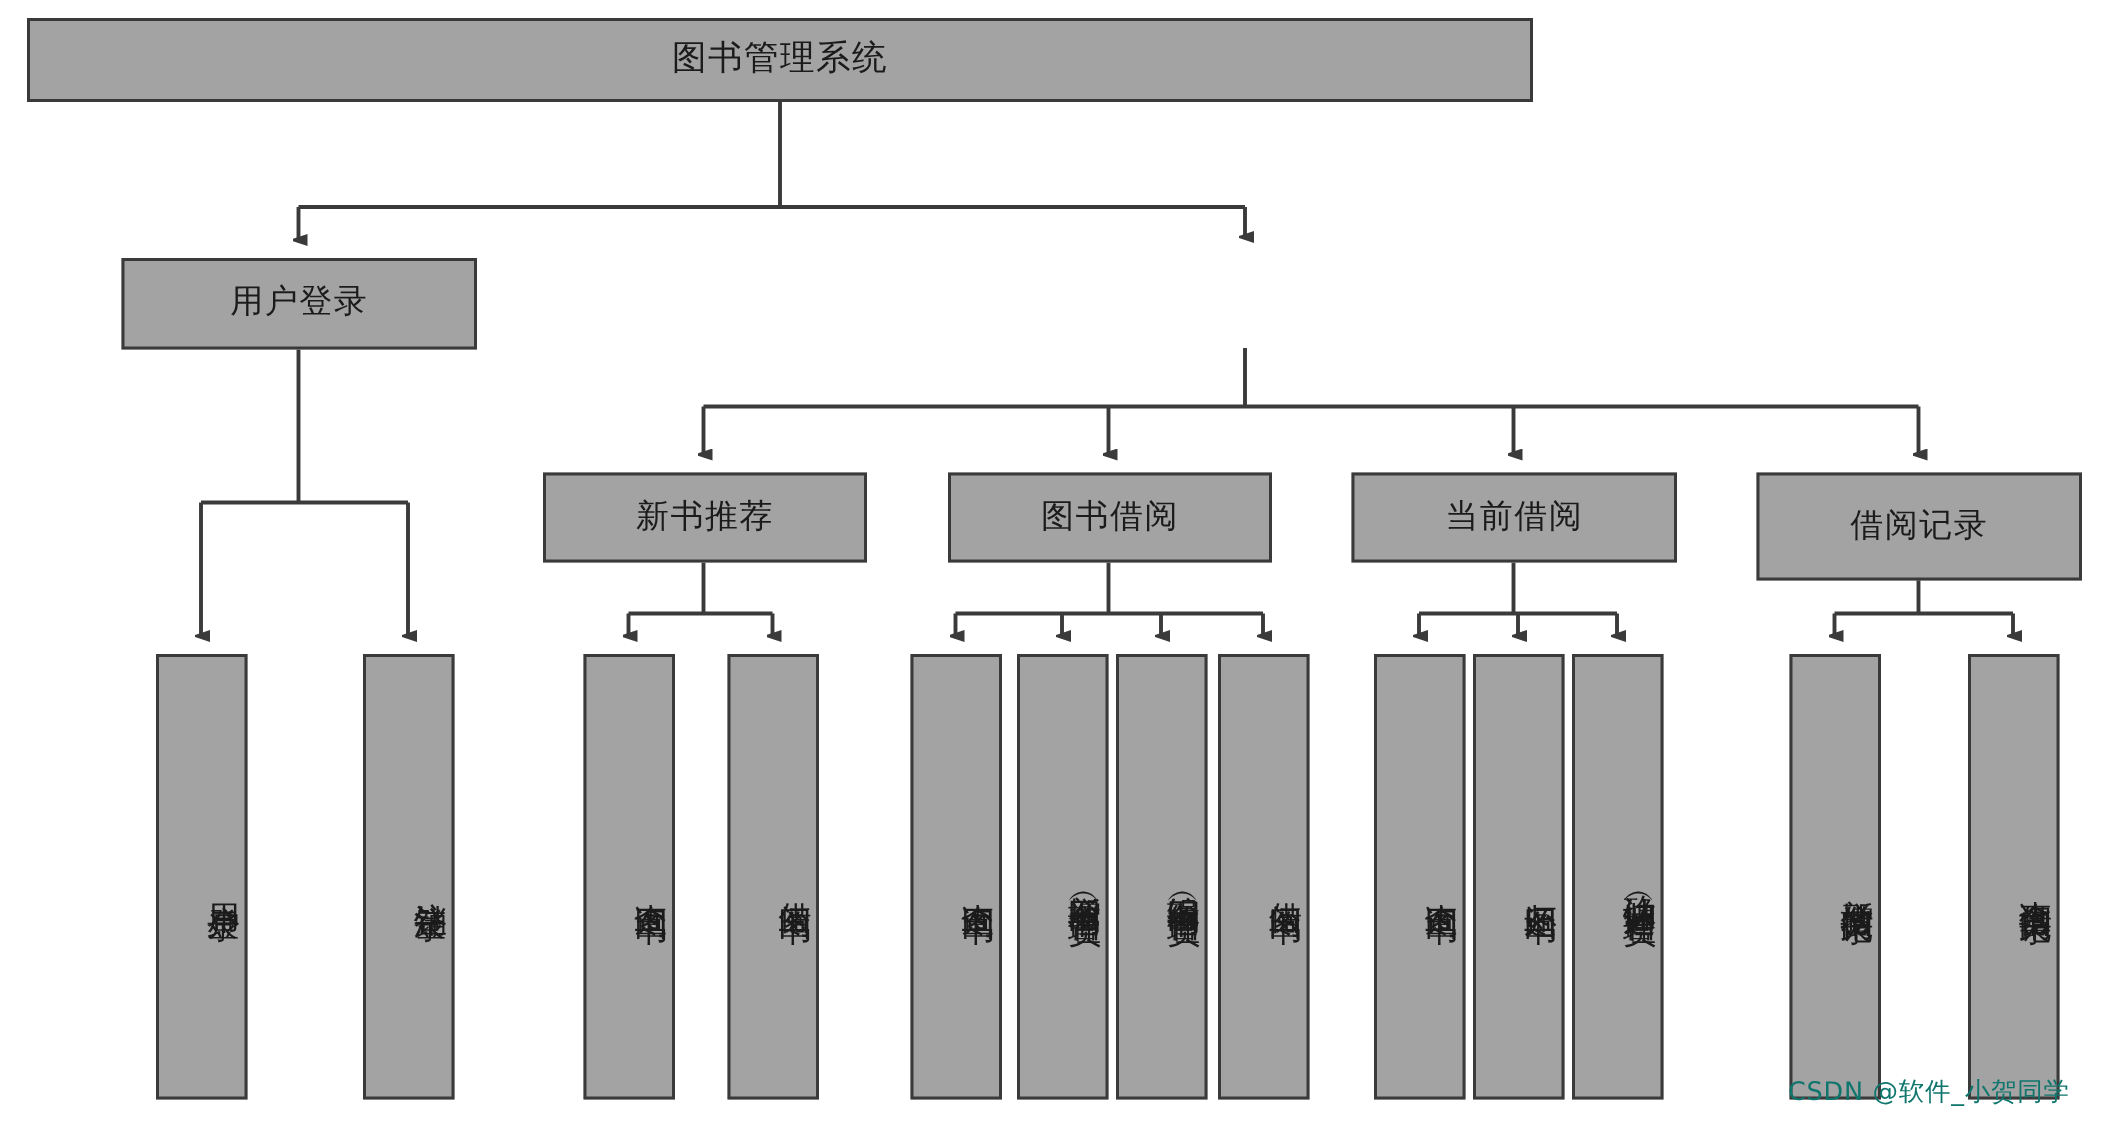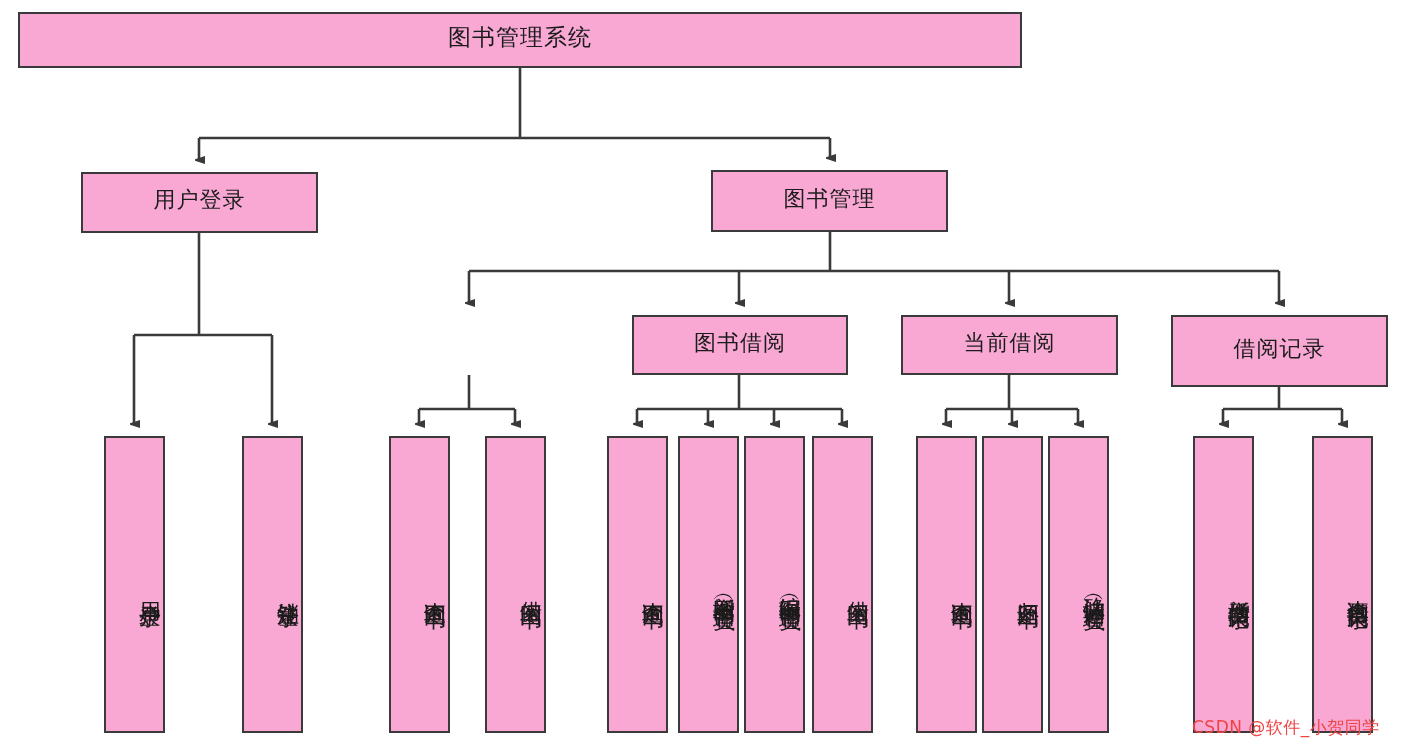--- a/index.html
+++ b/index.html
@@ -21,27 +21,26 @@
     position: absolute;
     left: 0;
     top: 0;
     width: 1405px;
     height: 747px;
     pointer-events: none;
   }
   .node {
     position: absolute;
     box-sizing: border-box;
-    background: #f9a8d4;
+    background: #a3a3a3;
     border: 2.5px solid #3a3a3a;
     display: flex;
     align-items: center;
     justify-content: center;
     color: #1b1b1b;
-    font-family: Liberation Mono, monospace;
   }
   .node.horiz {
     font-size: 22px;
     letter-spacing: 1px;
     line-height: 1.2;
   }
   .node.root {
     font-size: 23px;
   }
   .node.vert {
@@ -54,21 +53,21 @@
     padding-top: 6px;
   }
   .node.vert .vlabel {
     writing-mode: vertical-rl;
     text-orientation: upright;
     display: block;
   }
   .watermark {
     position: absolute;
     font-size: 17px;
-    color: #ef4444;
+    color: #0f766e;
     letter-spacing: 0.5px;
     white-space: nowrap;
     font-family: "DejaVu Sans", "Liberation Sans", sans-serif;
   }
 </style>
 </head>
 <body>
 
 <div id="canvas">
 
@@ -124,24 +123,24 @@
   </svg>
 
   <div class="node horiz root" style="left:18px; top:12px; width:1004px; height:56px;">
     <span>图书管理系统</span>
   </div>
 
   <div class="node horiz" style="left:81px; top:172px; width:237px; height:61px;">
     <span>用户登录</span>
   </div>
 
-  <div class="node horiz" style="left:711px; top:170px; width:237px; height:62px;">
-    <span>图书管理</span>
-  </div>
-
+
+  <div class="node horiz" style="left:362px; top:315px; width:216px; height:60px;">
+    <span>新书推荐</span>
+  </div>
 
   <div class="node horiz" style="left:901px; top:315px; width:217px; height:60px;">
     <span>当前借阅</span>
   </div>
 
   <div class="node horiz" style="left:632px; top:315px; width:216px; height:60px;">
     <span>图书借阅</span>
   </div>
 
   <div class="node horiz" style="left:1171px; top:315px; width:217px; height:72px;">

